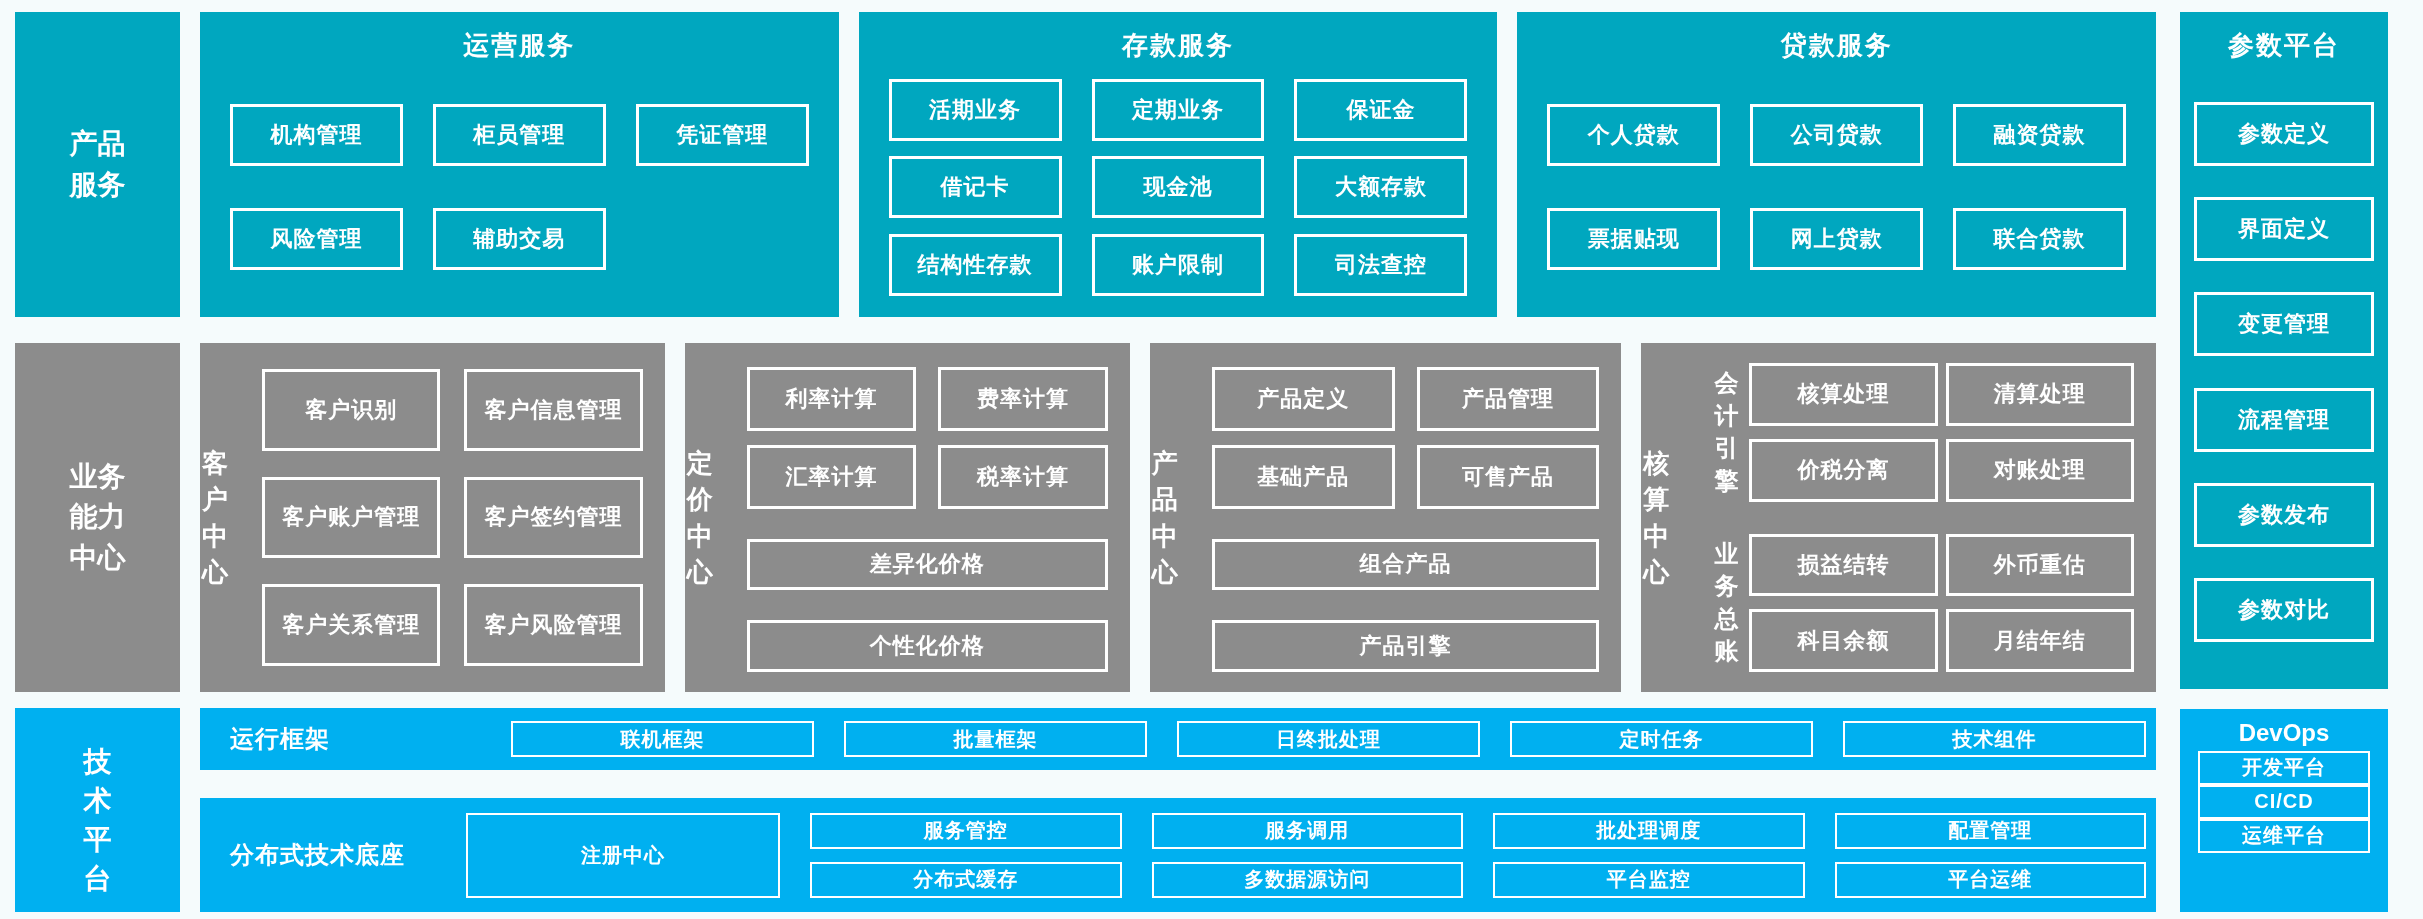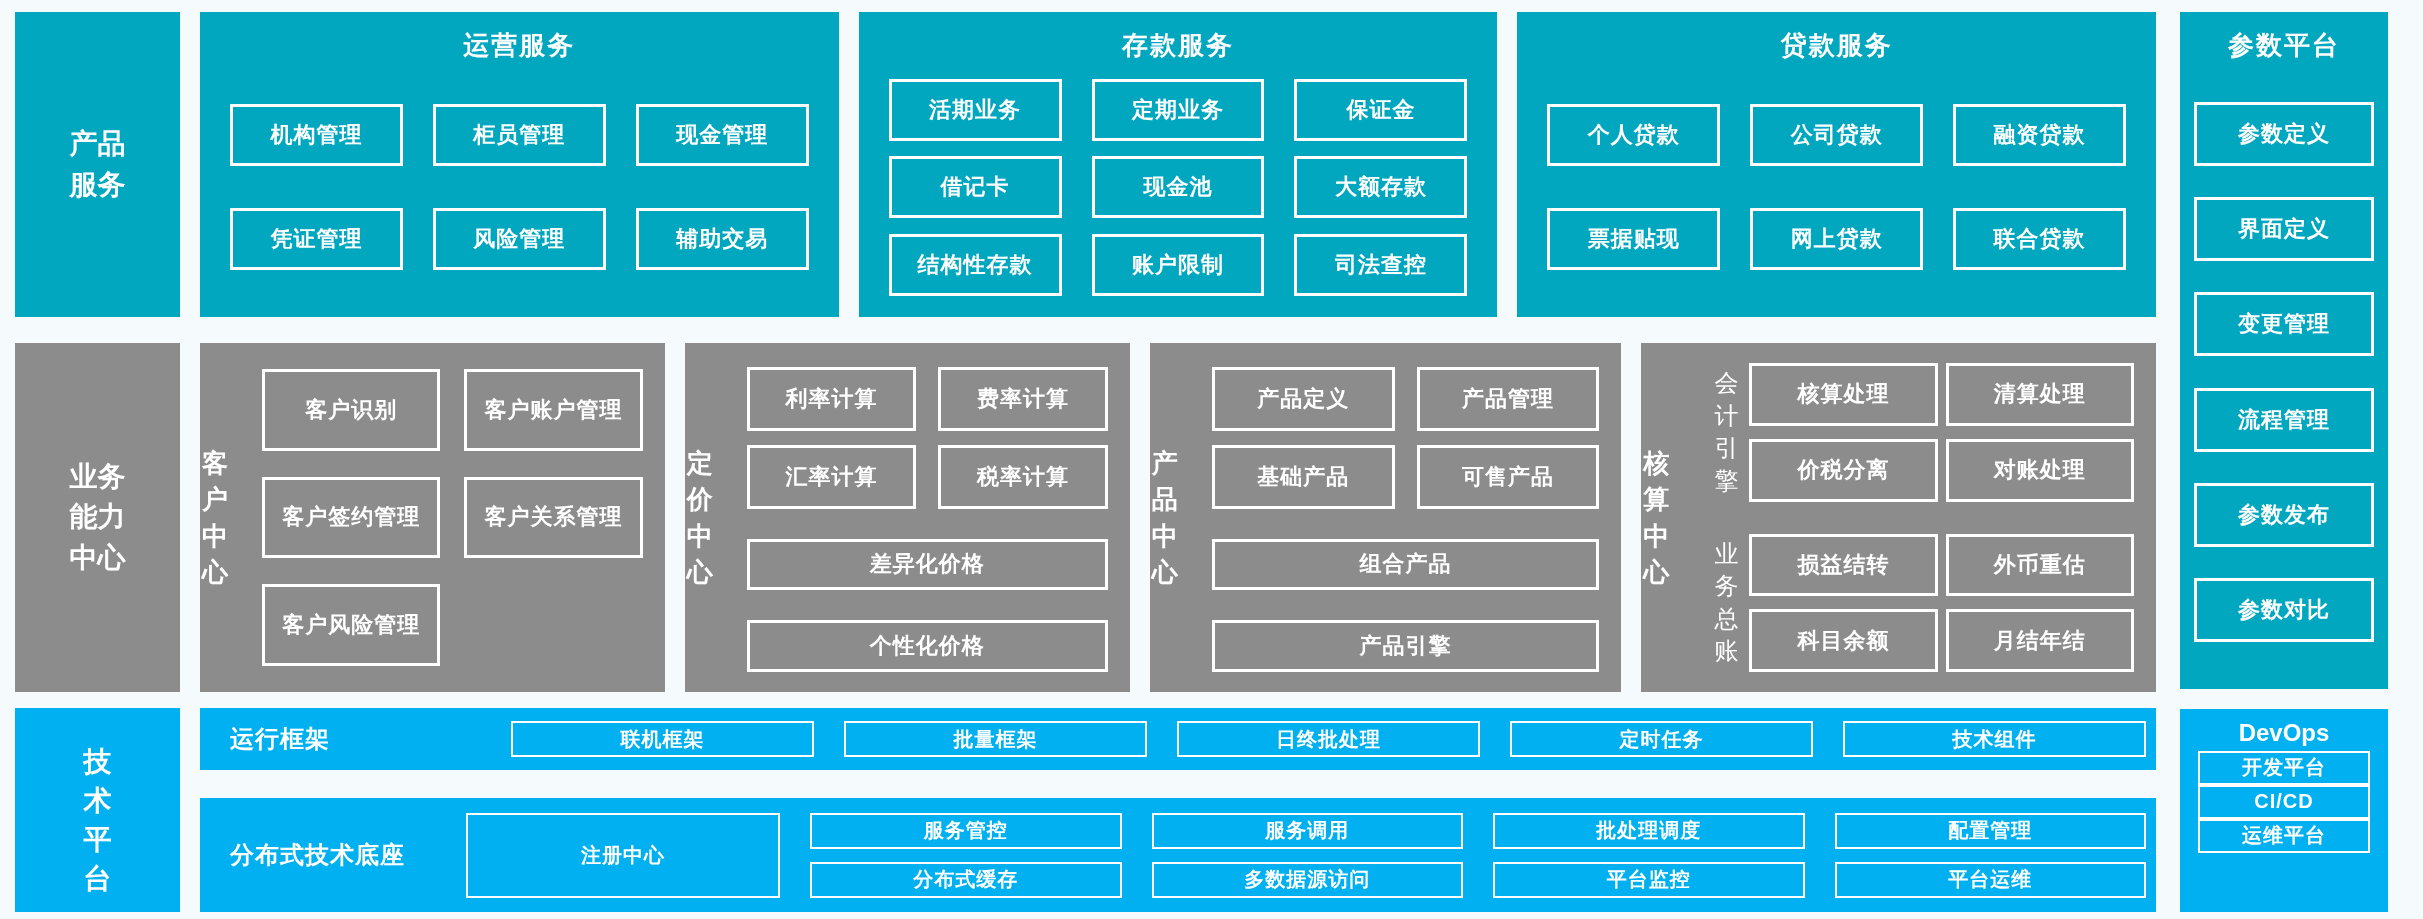--- a/index.html
+++ b/index.html
@@ -46,21 +46,21 @@
   .center-cust { flex: 475 1 0; } .center-price { flex: 455 1 0; }
   .center-prod { flex: 482 1 0; } .center-acct { flex: 526 1 0; }
   .vlabel { flex: none; width: 62px; display: flex; align-items: center; justify-content: flex-start; }
   .vlabel span { width: 1.15em; font-size: 26px; font-weight: bold; line-height: 1.4; word-break: break-all; text-align: center; }
   .grid-cust { flex: 1; display: grid; grid-template-columns: 1fr 1fr; gap: 26px 24px; padding: 26px 22px 26px 0; }
   .grid-pp { flex: 1; display: grid; grid-template-columns: 1fr 1fr; grid-template-rows: 1fr 1fr 1.06fr 1.06fr; gap: 14px 22px; padding: 24px 22px 20px 0; }
   .span2 { grid-column: 1 / span 2; margin-top: 16px; }
   .acct-groups { flex: 1; display: flex; flex-direction: column; gap: 32px; padding: 20px 22px 20px 0; }
   .acct-group { flex: 1; display: flex; }
   .acct-vlabel { flex: none; width: 46px; display: flex; align-items: center; justify-content: center; }
-  .acct-vlabel span { width: 1.15em; font-size: 24px; font-weight: normal; line-height: 1.35; word-break: break-all; text-align: center; }
+  .acct-vlabel span { width: 1.15em; font-size: 24px; font-weight: bold; line-height: 1.35; word-break: break-all; text-align: center; }
   .acct-grid { flex: 1; display: grid; grid-template-columns: 1fr 1fr; gap: 13px 8px; }
 
   
   .tech-main { flex: 1; display: flex; flex-direction: column; min-width: 0; }
   .bar { display: flex; align-items: center; }
   .bar-1 { height: 62px; gap: 45px; }
   .bar-2 { margin-top: 28px; flex: 1; }
   .bar-label { flex: none; width: 266px; padding-left: 30px; font-size: 24px; font-weight: bold; letter-spacing: 1px; }
   .bar-boxes { flex: 1; display: flex; gap: 30px; margin-right: 10px; }
   .bar-boxes .box { flex: 1; height: 36px; font-size: 20px; border-width: 2px; }
@@ -87,21 +87,20 @@
     <div class="row row-top">
       <div class="side-label panel-teal">
         <span class="wrap2">产品服务</span>
       </div>
 
       <section class="section panel-teal">
         <h2 class="section-title">运营服务</h2>
         <div class="grid-3">
           <div class="box">机构管理</div>
           <div class="box">柜员管理</div>
-          <div class="box">现金管理</div>
           <div class="box">凭证管理</div>
           <div class="box">风险管理</div>
           <div class="box">辅助交易</div>
         </div>
       </section>
 
       <section class="section panel-teal">
         <h2 class="section-title">存款服务</h2>
         <div class="grid-3">
           <div class="box">活期业务</div>
@@ -133,20 +132,21 @@
       <div class="side-label panel-gray">
         <span class="wrap2">业务能力中心</span>
       </div>
 
       <div class="center center-cust panel-gray">
         <div class="vlabel">
           <span>客户中心</span>
         </div>
         <div class="grid-cust">
           <div class="box">客户识别</div>
+          <div class="box">客户信息管理</div>
           <div class="box">客户账户管理</div>
           <div class="box">客户签约管理</div>
           <div class="box">客户关系管理</div>
           <div class="box">客户风险管理</div>
         </div>
       </div>
 
       <div class="center center-price panel-gray">
         <div class="vlabel">
           <span>定价中心</span>

